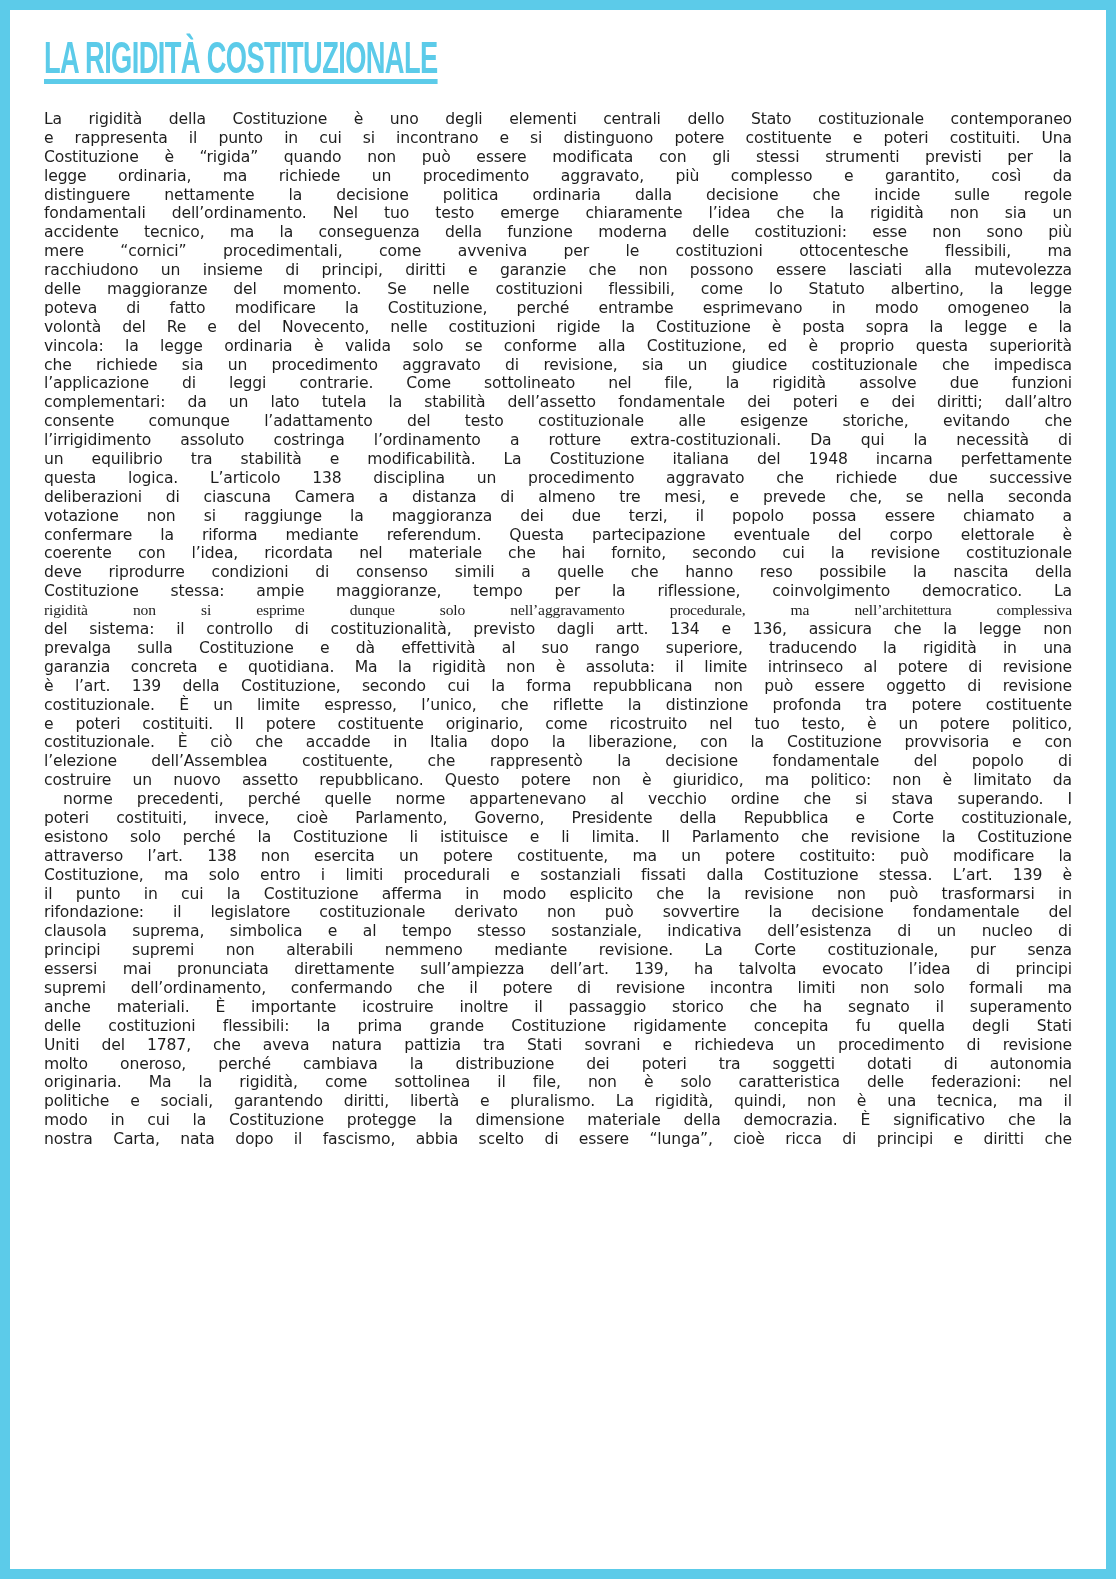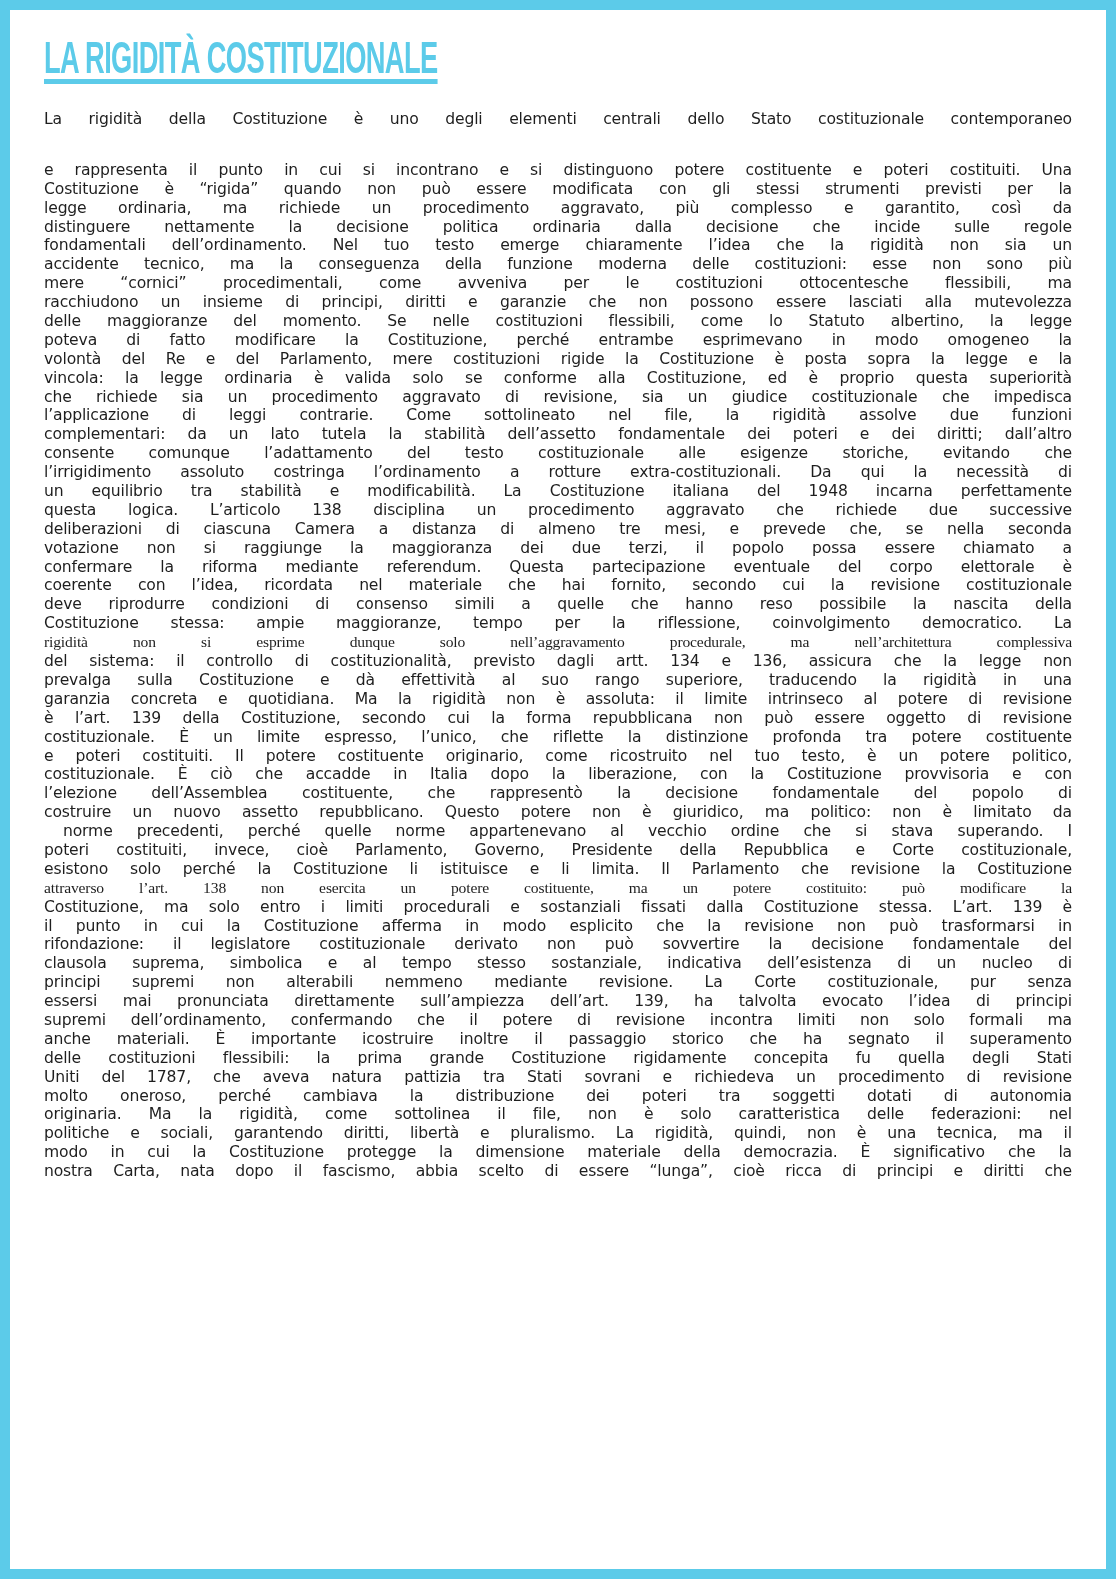--- a/index.html
+++ b/index.html
@@ -50,31 +50,31 @@
     letter-spacing: -0.15px;
   }
 </style>
 </head>
 <body>
 
 <div class="page">
   <h1 class="title">LA RIGIDITÀ COSTITUZIONALE</h1>
   <div class="body" id="body-text">
       <div class="line" style="text-align-last: justify;">La rigidità della Costituzione è uno degli elementi centrali dello Stato costituzionale contemporaneo</div>
-      <div class="line" style="text-align-last: justify; margin-top: 32px;">e rappresenta il punto in cui si incontrano e si distinguono potere costituente e poteri costituiti. Una</div>
+      <div class="line" style="text-align-last: justify;">e rappresenta il punto in cui si incontrano e si distinguono potere costituente e poteri costituiti. Una</div>
       <div class="line" style="text-align-last: justify;">Costituzione è “rigida” quando non può essere modificata con gli stessi strumenti previsti per la</div>
       <div class="line" style="text-align-last: justify;">legge ordinaria, ma richiede un procedimento aggravato, più complesso e garantito, così da</div>
       <div class="line" style="text-align-last: justify;">distinguere nettamente la decisione politica ordinaria dalla decisione che incide sulle regole</div>
       <div class="line" style="text-align-last: justify;">fondamentali dell’ordinamento. Nel tuo testo emerge chiaramente l’idea che la rigidità non sia un</div>
       <div class="line" style="text-align-last: justify;">accidente tecnico, ma la conseguenza della funzione moderna delle costituzioni: esse non sono più</div>
       <div class="line" style="text-align-last: justify;">mere “cornici” procedimentali, come avveniva per le costituzioni ottocentesche flessibili, ma</div>
       <div class="line" style="text-align-last: justify;">racchiudono un insieme di principi, diritti e garanzie che non possono essere lasciati alla mutevolezza</div>
       <div class="line" style="text-align-last: justify;">delle maggioranze del momento. Se nelle costituzioni flessibili, come lo Statuto albertino, la legge</div>
       <div class="line" style="text-align-last: justify;">poteva di fatto modificare la Costituzione, perché entrambe esprimevano in modo omogeneo la</div>
-      <div class="line" style="text-align-last: justify;">volontà del Re e del Parlamento, mere costituzioni rigide la Costituzione è posta sopra la legge e la</div>
+      <div class="line" style="text-align-last: justify;">volontà del Re e del Novecento, nelle costituzioni rigide la Costituzione è posta sopra la legge e la</div>
       <div class="line" style="text-align-last: justify;">vincola: la legge ordinaria è valida solo se conforme alla Costituzione, ed è proprio questa superiorità</div>
       <div class="line" style="text-align-last: justify;">che richiede sia un procedimento aggravato di revisione, sia un giudice costituzionale che impedisca</div>
       <div class="line" style="text-align-last: justify;">l’applicazione di leggi contrarie. Come sottolineato nel file, la rigidità assolve due funzioni</div>
       <div class="line" style="text-align-last: justify;">complementari: da un lato tutela la stabilità dell’assetto fondamentale dei poteri e dei diritti; dall’altro</div>
       <div class="line" style="text-align-last: justify;">consente comunque l’adattamento del testo costituzionale alle esigenze storiche, evitando che</div>
       <div class="line" style="text-align-last: justify;">l’irrigidimento assoluto costringa l’ordinamento a rotture extra-costituzionali. Da qui la necessità di</div>
       <div class="line" style="text-align-last: justify;">un equilibrio tra stabilità e modificabilità. La Costituzione italiana del 1948 incarna perfettamente</div>
       <div class="line" style="text-align-last: justify;">questa logica. L’articolo 138 disciplina un procedimento aggravato che richiede due successive</div>
       <div class="line" style="text-align-last: justify;">deliberazioni di ciascuna Camera a distanza di almeno tre mesi, e prevede che, se nella seconda</div>
       <div class="line" style="text-align-last: justify;">votazione non si raggiunge la maggioranza dei due terzi, il popolo possa essere chiamato a</div>
@@ -88,21 +88,21 @@
       <div class="line" style="text-align-last: justify;">garanzia concreta e quotidiana. Ma la rigidità non è assoluta: il limite intrinseco al potere di revisione</div>
       <div class="line" style="text-align-last: justify;">è l’art. 139 della Costituzione, secondo cui la forma repubblicana non può essere oggetto di revisione</div>
       <div class="line" style="text-align-last: justify;">costituzionale. È un limite espresso, l’unico, che riflette la distinzione profonda tra potere costituente</div>
       <div class="line" style="text-align-last: justify;">e poteri costituiti. Il potere costituente originario, come ricostruito nel tuo testo, è un potere politico,</div>
       <div class="line" style="text-align-last: justify;">costituzionale. È ciò che accadde in Italia dopo la liberazione, con la Costituzione provvisoria e con</div>
       <div class="line" style="text-align-last: justify;">l’elezione dell’Assemblea costituente, che rappresentò la decisione fondamentale del popolo di</div>
       <div class="line" style="text-align-last: justify;">costruire un nuovo assetto repubblicano. Questo potere non è giuridico, ma politico: non è limitato da</div>
       <div class="line" style="text-align-last: justify; margin-left: 19px;">norme precedenti, perché quelle norme appartenevano al vecchio ordine che si stava superando. I</div>
       <div class="line" style="text-align-last: justify;">poteri costituiti, invece, cioè Parlamento, Governo, Presidente della Repubblica e Corte costituzionale,</div>
       <div class="line" style="text-align-last: justify;">esistono solo perché la Costituzione li istituisce e li limita. Il Parlamento che revisione la Costituzione</div>
-      <div class="line" style="text-align-last: justify; font-family: Liberation Serif, serif;">attraverso l’art. 138 non esercita un potere costituente, ma un potere costituito: può modificare la</div>
+      <div class="line" style="text-align-last: justify;">attraverso l’art. 138 non esercita un potere costituente, ma un potere costituito: può modificare la</div>
       <div class="line" style="text-align-last: justify;">Costituzione, ma solo entro i limiti procedurali e sostanziali fissati dalla Costituzione stessa. L’art. 139 è</div>
       <div class="line" style="text-align-last: justify;">il punto in cui la Costituzione afferma in modo esplicito che la revisione non può trasformarsi in</div>
       <div class="line" style="text-align-last: justify;">rifondazione: il legislatore costituzionale derivato non può sovvertire la decisione fondamentale del</div>
       <div class="line" style="text-align-last: justify;">clausola suprema, simbolica e al tempo stesso sostanziale, indicativa dell’esistenza di un nucleo di</div>
       <div class="line" style="text-align-last: justify;">principi supremi non alterabili nemmeno mediante revisione. La Corte costituzionale, pur senza</div>
       <div class="line" style="text-align-last: justify;">essersi mai pronunciata direttamente sull’ampiezza dell’art. 139, ha talvolta evocato l’idea di principi</div>
       <div class="line" style="text-align-last: justify;">supremi dell’ordinamento, confermando che il potere di revisione incontra limiti non solo formali ma</div>
       <div class="line" style="text-align-last: justify;">anche materiali. È importante icostruire inoltre il passaggio storico che ha segnato il superamento</div>
       <div class="line" style="text-align-last: justify;">delle costituzioni flessibili: la prima grande Costituzione rigidamente concepita fu quella degli Stati</div>
       <div class="line" style="text-align-last: justify;">Uniti del 1787, che aveva natura pattizia tra Stati sovrani e richiedeva un procedimento di revisione</div>

